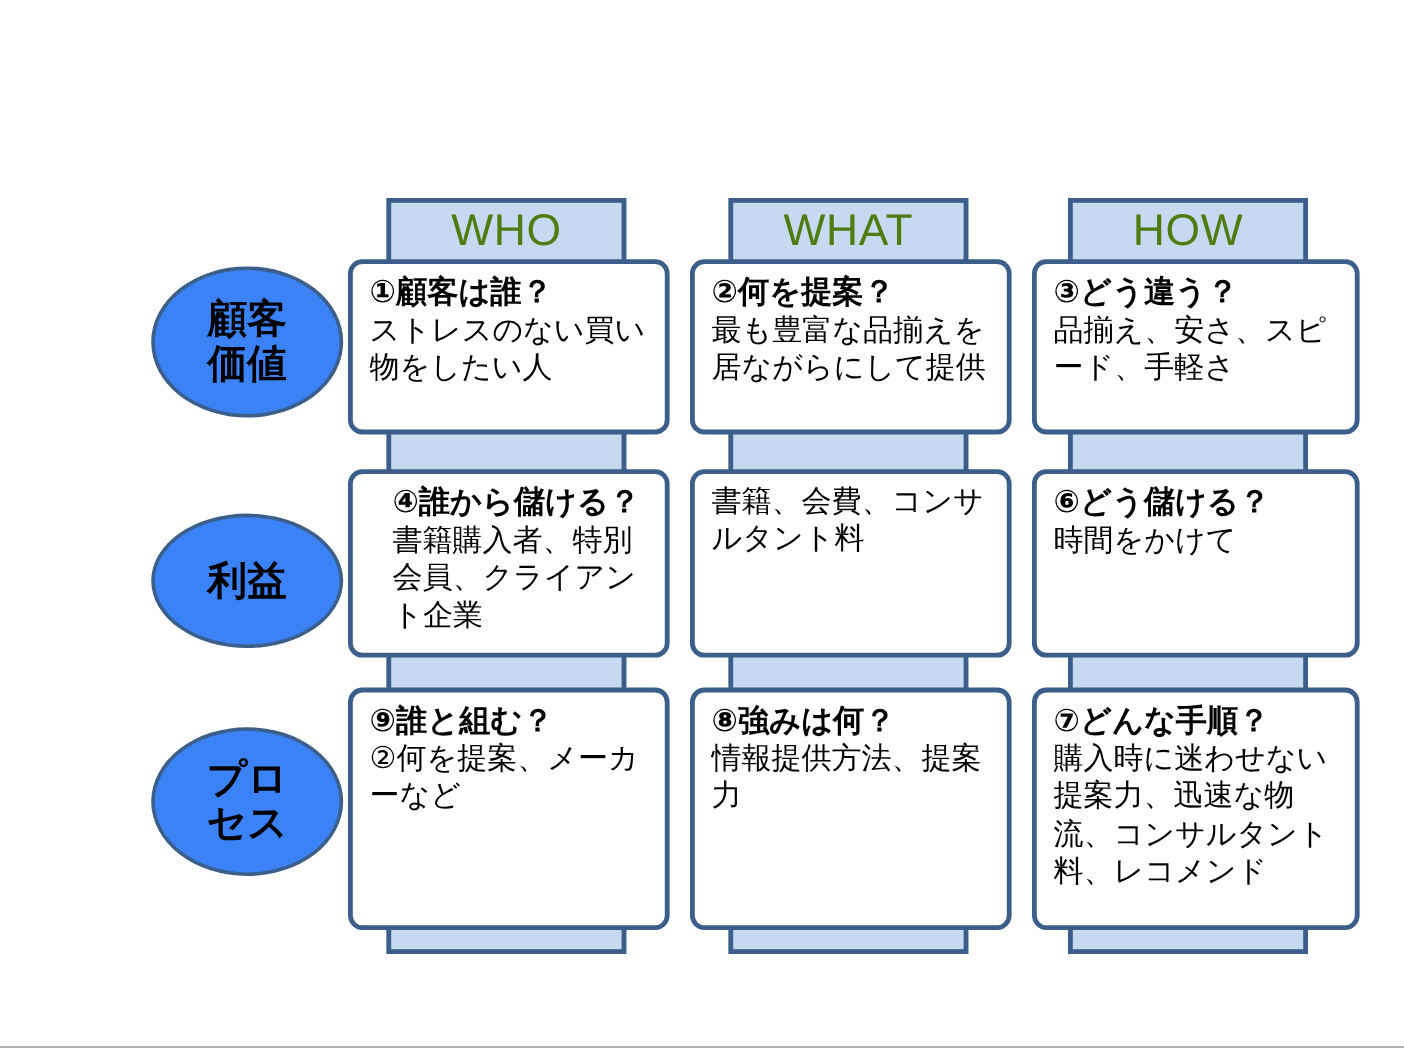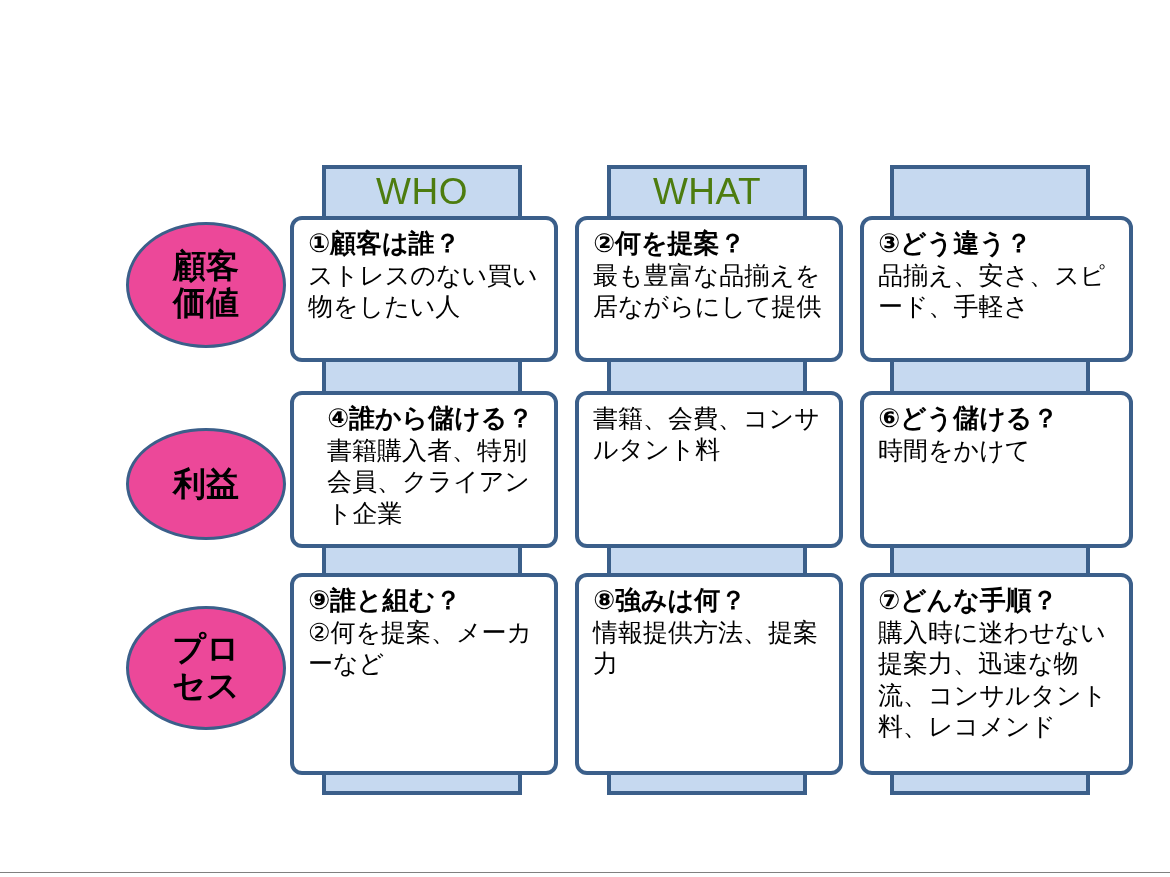--- a/index.html
+++ b/index.html
@@ -82,21 +82,21 @@
     font-size: 25px;
     font-weight: normal;
     line-height: 1.25;
     margin: 0;
     word-break: break-all;
   }
 
   
   .row-label {
     position: absolute;
-    background: #ec4899;
+    background: #3b82f6;
     border: 3px solid #3b5f8a;
     border-radius: 50%;
     box-sizing: border-box;
     z-index: 2;
     display: flex;
     align-items: center;
     justify-content: center;
     text-align: center;
     font-size: 33px;
     font-weight: bold;
@@ -113,20 +113,23 @@
 
   <div class="col-band cap-top cap-bot" style="left:322px; top:165px; width:200px; height:630px;"></div>
   <div class="col-band cap-top cap-bot" style="left:607px; top:165px; width:200px; height:630px;"></div>
   <div class="col-band cap-top cap-bot" style="left:890px; top:165px; width:200px; height:630px;"></div>
 
   <div class="col-header" style="left:322px; top:165px; width:200px; height:53px;">
     <span>WHO</span>
   </div>
   <div class="col-header" style="left:607px; top:165px; width:200px; height:53px;">
     <span>WHAT</span>
+  </div>
+  <div class="col-header" style="left:890px; top:165px; width:200px; height:53px;">
+    <span>HOW</span>
   </div>
 
   <div class="row-label" style="left:126px; top:222px; width:160px; height:126px;">
     <div>
       <span>顧客</span>
       <span>価値</span>
     </div>
   </div>
   <div class="row-label" style="left:126px; top:428px; width:160px; height:112px;">
     <div>

